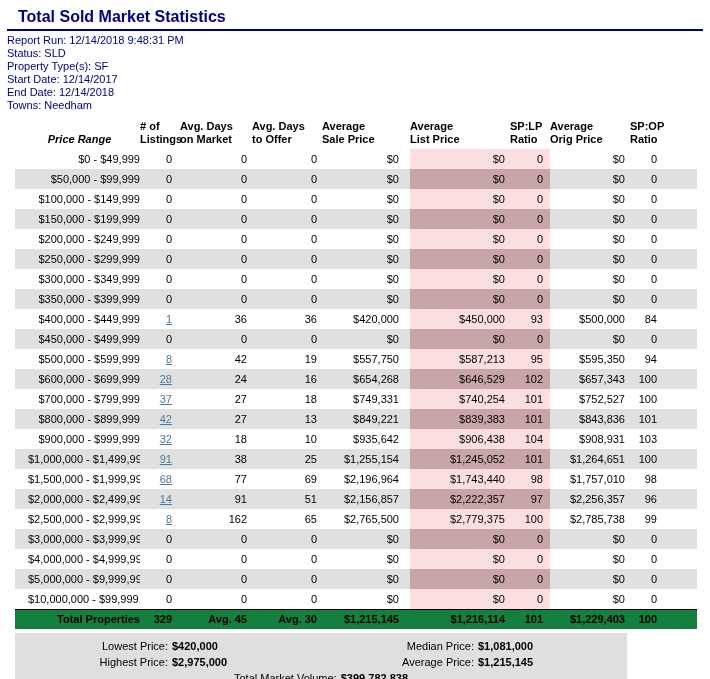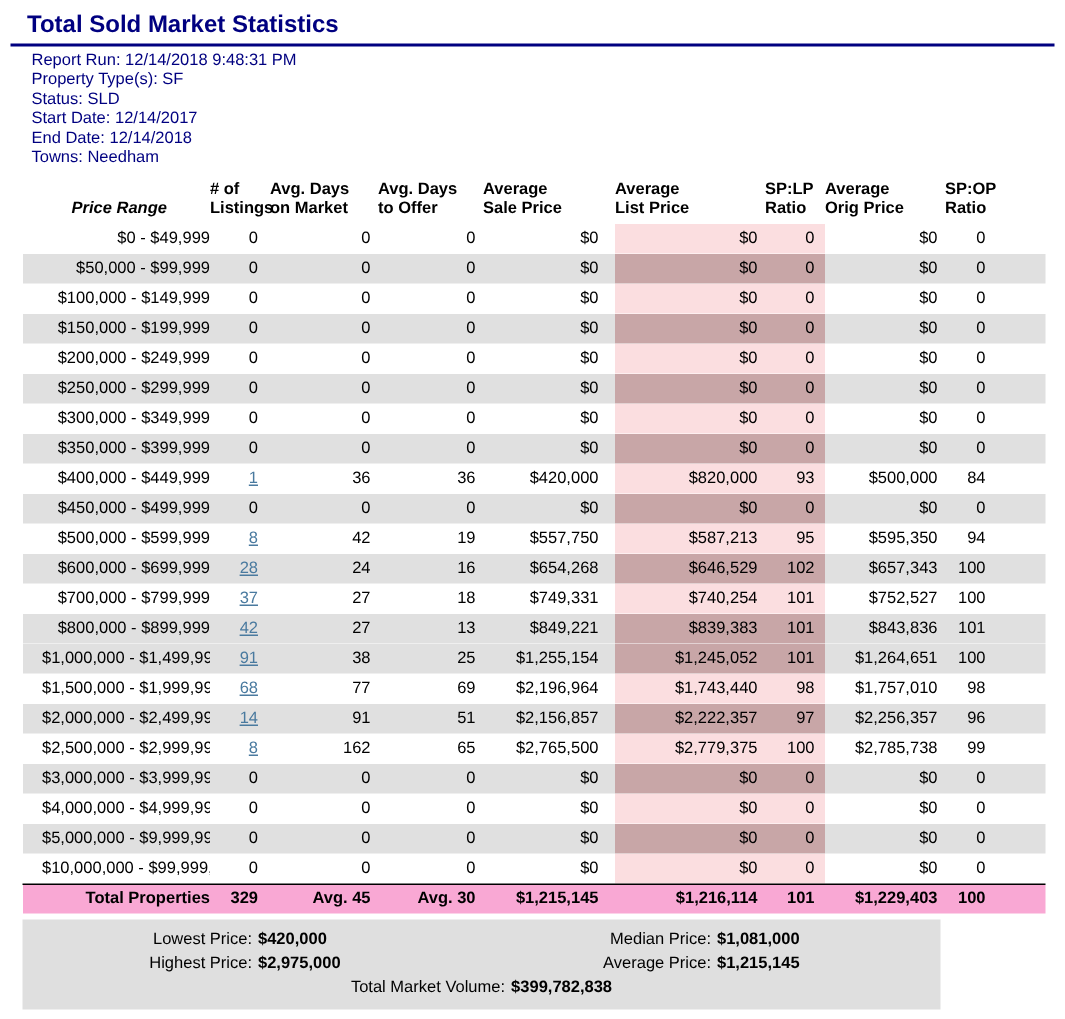--- a/index.html
+++ b/index.html
@@ -7,21 +7,21 @@
     --link:#4a7a9f; --summary-bg:#dfdfdf;
   }
   * { box-sizing:border-box; }
   html,body { margin:0; padding:0; }
   body {
     width:710px; height:679px; background:#fff; overflow:hidden;
     font-family:"Liberation Sans", sans-serif; font-size:11px; color:#000;
   }
   .title { margin:8px 0 0 18px; font-size:16px; font-weight:bold; color:var(--navy); }
   .title-rule { margin:3px 0 0 7px; width:696px; height:2px; background:var(--navy); }
-  .meta { margin:3px 0 0 21px; color:var(--navy); line-height:13px; }
+  .meta { margin:3px 0 0 7px; color:var(--navy); line-height:13px; }
   .meta div { white-space:nowrap; }
 
   table.tbl { table-layout:fixed; border-collapse:collapse; width:682px; margin:6px 0 0 15px; }
   col.c1{width:125px} col.c2{width:40px} col.c3{width:72px} col.c4{width:70px}
   col.c5{width:88px} col.c6{width:100px} col.c7{width:40px} col.c8{width:80px} col.c9{width:67px}
   th { font-weight:bold; vertical-align:bottom; text-align:left; padding:2px 0 3px 0; line-height:13px; white-space:nowrap; }
   th.c1 { text-align:center; padding-left:4px;font-style:italic; }
   th.c9 { padding-right:22px; }
   td { height:20px; padding:0; text-align:right; white-space:nowrap; overflow:hidden; }
   td.c1 { text-align:right; padding-left:13px; }
@@ -29,41 +29,41 @@
   td.c3 { padding-right:5px; }
   td.c4 { padding-right:5px; }
   td.c5 { padding-right:11px; }
   td.c6 { padding-right:5px; }
   td.c7 { padding-right:7px; }
   td.c8 { padding-right:5px; }
   td.c9 { padding-right:40px; }
   tr.alt td { background:var(--row-alt); }
   td.hl { background:var(--hl-light); }
   tr.alt td.hl { background:var(--hl-dark); }
-  tr.total td { font-weight:bold; background:#f9a8d4; border-top:1px solid #000; }
+  tr.total td { font-weight:bold; background:#15803d; border-top:1px solid #000; }
   .link { color:var(--link); text-decoration:underline; cursor:pointer; }
 
   .summary { width:612px; margin:4px 0 0 15px; background:var(--summary-bg); padding:5px 0 6px 0; }
   .sumrow { display:flex; line-height:16px; }
   .sumcell { flex:1 1 50%; display:flex; }
   .sumcell .lbl { flex:1 1 50%; text-align:right; }
   .sumcell .val { flex:1 1 50%; text-align:left; font-weight:bold; padding-left:4px; }
   .sumcenter { text-align:center; line-height:17px; }
   .sumcenter .val { font-weight:bold; padding-left:1px; }
 </style>
 </head>
 <body>
 
 <div class="title">Total Sold Market Statistics</div>
 <div class="title-rule"></div>
 
 <div class="meta">
     <div>Report Run: 12/14/2018 9:48:31 PM</div>
+    <div>Status: SLD</div>
     <div>Property Type(s): SF</div>
-    <div>Status: SLD</div>
     <div>Start Date: 12/14/2017</div>
     <div>End Date: 12/14/2018</div>
     <div>Towns: Needham</div>
   </div>
 
 <table class="tbl">
   <colgroup>
     <col class="c1">
       <col class="c2">
       <col class="c3">
@@ -201,21 +201,21 @@
         <td class="c7 hl">0</td>
         <td class="c8">$0</td>
         <td class="c9">0</td>
       </tr>
       <tr>
         <td class="c1">$400,000 - $449,999</td>
         <td class="c2"><span class="link">1</span></td>
         <td class="c3">36</td>
         <td class="c4">36</td>
         <td class="c5">$420,000</td>
-        <td class="c6 hl">$820,000</td>
+        <td class="c6 hl">$450,000</td>
         <td class="c7 hl">93</td>
         <td class="c8">$500,000</td>
         <td class="c9">84</td>
       </tr>
       <tr class="alt">
         <td class="c1">$450,000 - $499,999</td>
         <td class="c2">0</td>
         <td class="c3">0</td>
         <td class="c4">0</td>
         <td class="c5">$0</td>
@@ -260,20 +260,31 @@
       <tr class="alt">
         <td class="c1">$800,000 - $899,999</td>
         <td class="c2"><span class="link">42</span></td>
         <td class="c3">27</td>
         <td class="c4">13</td>
         <td class="c5">$849,221</td>
         <td class="c6 hl">$839,383</td>
         <td class="c7 hl">101</td>
         <td class="c8">$843,836</td>
         <td class="c9">101</td>
+      </tr>
+      <tr>
+        <td class="c1">$900,000 - $999,999</td>
+        <td class="c2"><span class="link">32</span></td>
+        <td class="c3">18</td>
+        <td class="c4">10</td>
+        <td class="c5">$935,642</td>
+        <td class="c6 hl">$906,438</td>
+        <td class="c7 hl">104</td>
+        <td class="c8">$908,931</td>
+        <td class="c9">103</td>
       </tr>
       <tr class="alt">
         <td class="c1">$1,000,000 - $1,499,999</td>
         <td class="c2"><span class="link">91</span></td>
         <td class="c3">38</td>
         <td class="c4">25</td>
         <td class="c5">$1,255,154</td>
         <td class="c6 hl">$1,245,052</td>
         <td class="c7 hl">101</td>
         <td class="c8">$1,264,651</td>

